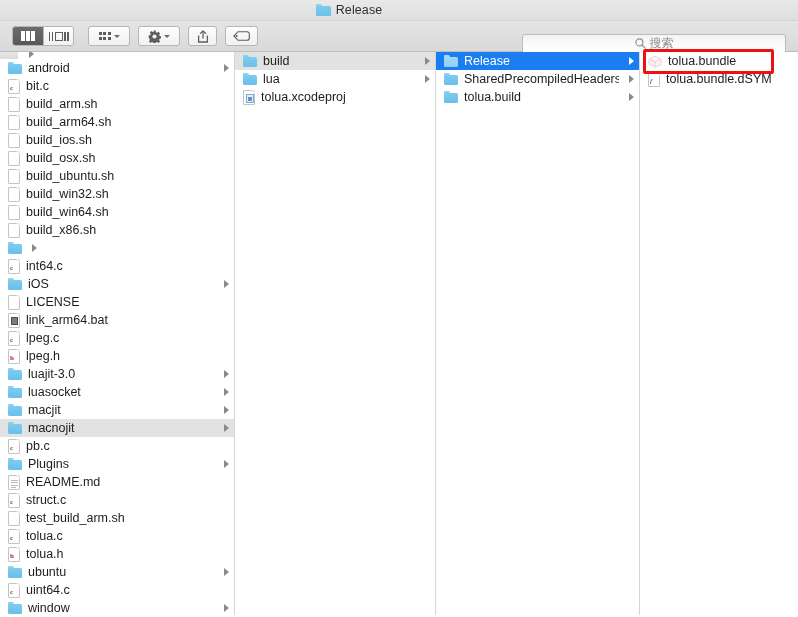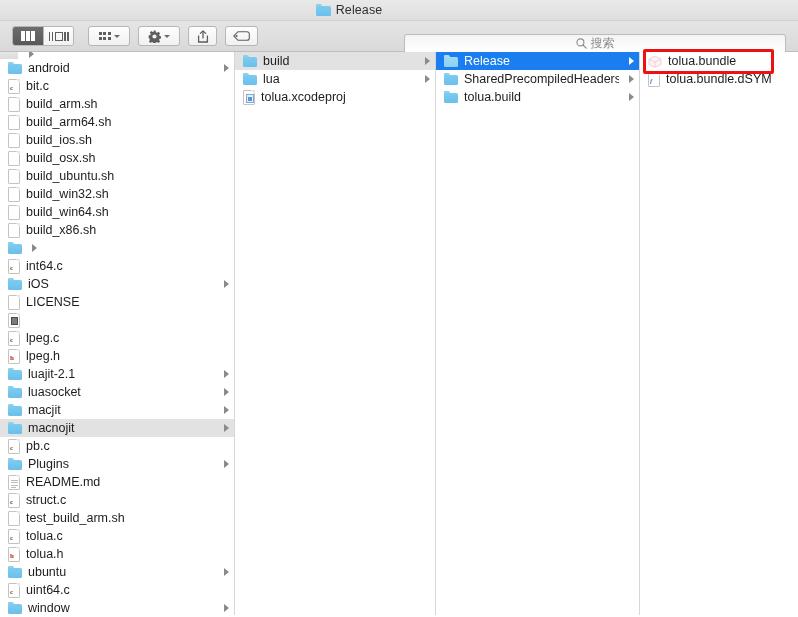--- a/index.html
+++ b/index.html
@@ -171,21 +171,21 @@
   .ic-share { width: 12px; height: 13px; }
   .ic-share svg { display: block; }
 
   
   .ic-tag { width: 17px; height: 10px; }
   .ic-tag svg { display: block; }
 
   .tb-spacer { flex: 1 1 auto; }
 
   .searchfield {
-    width: 382px;
+    width: 264px;
     height: 20px;
     border: 1px solid #bcbcbc;
     border-radius: 3px;
     background: linear-gradient(to bottom, #f3f3f3 0%, #fbfbfb 55%, #ffffff 100%);
     display: flex;
     align-items: center;
     justify-content: center;
     gap: 4px;
     box-sizing: border-box;
     margin-top: 15px;
@@ -518,36 +518,37 @@
             <span class="disc"></span>
           </div>
           <div class="row">
             <span class="doc blank"></span>
             <span class="label">LICENSE</span>
           </div>
           <div class="row">
             <span class="doc bat">
               <span class="sqr"></span>
             </span>
+            <span class="label">link_arm64.bat</span>
           </div>
           <div class="row">
             <span class="doc">
               <span class="badge c">c</span>
             </span>
             <span class="label">lpeg.c</span>
           </div>
           <div class="row">
             <span class="doc">
               <span class="badge h">h</span>
             </span>
             <span class="label">lpeg.h</span>
           </div>
           <div class="row">
             <span class="folder-ico sm"></span>
-            <span class="label">luajit-2.1</span>
+            <span class="label">luajit-3.0</span>
             <span class="disc"></span>
           </div>
           <div class="row">
             <span class="folder-ico sm"></span>
             <span class="label">luasocket</span>
             <span class="disc"></span>
           </div>
           <div class="row">
             <span class="folder-ico sm"></span>
             <span class="label">macjit</span>

